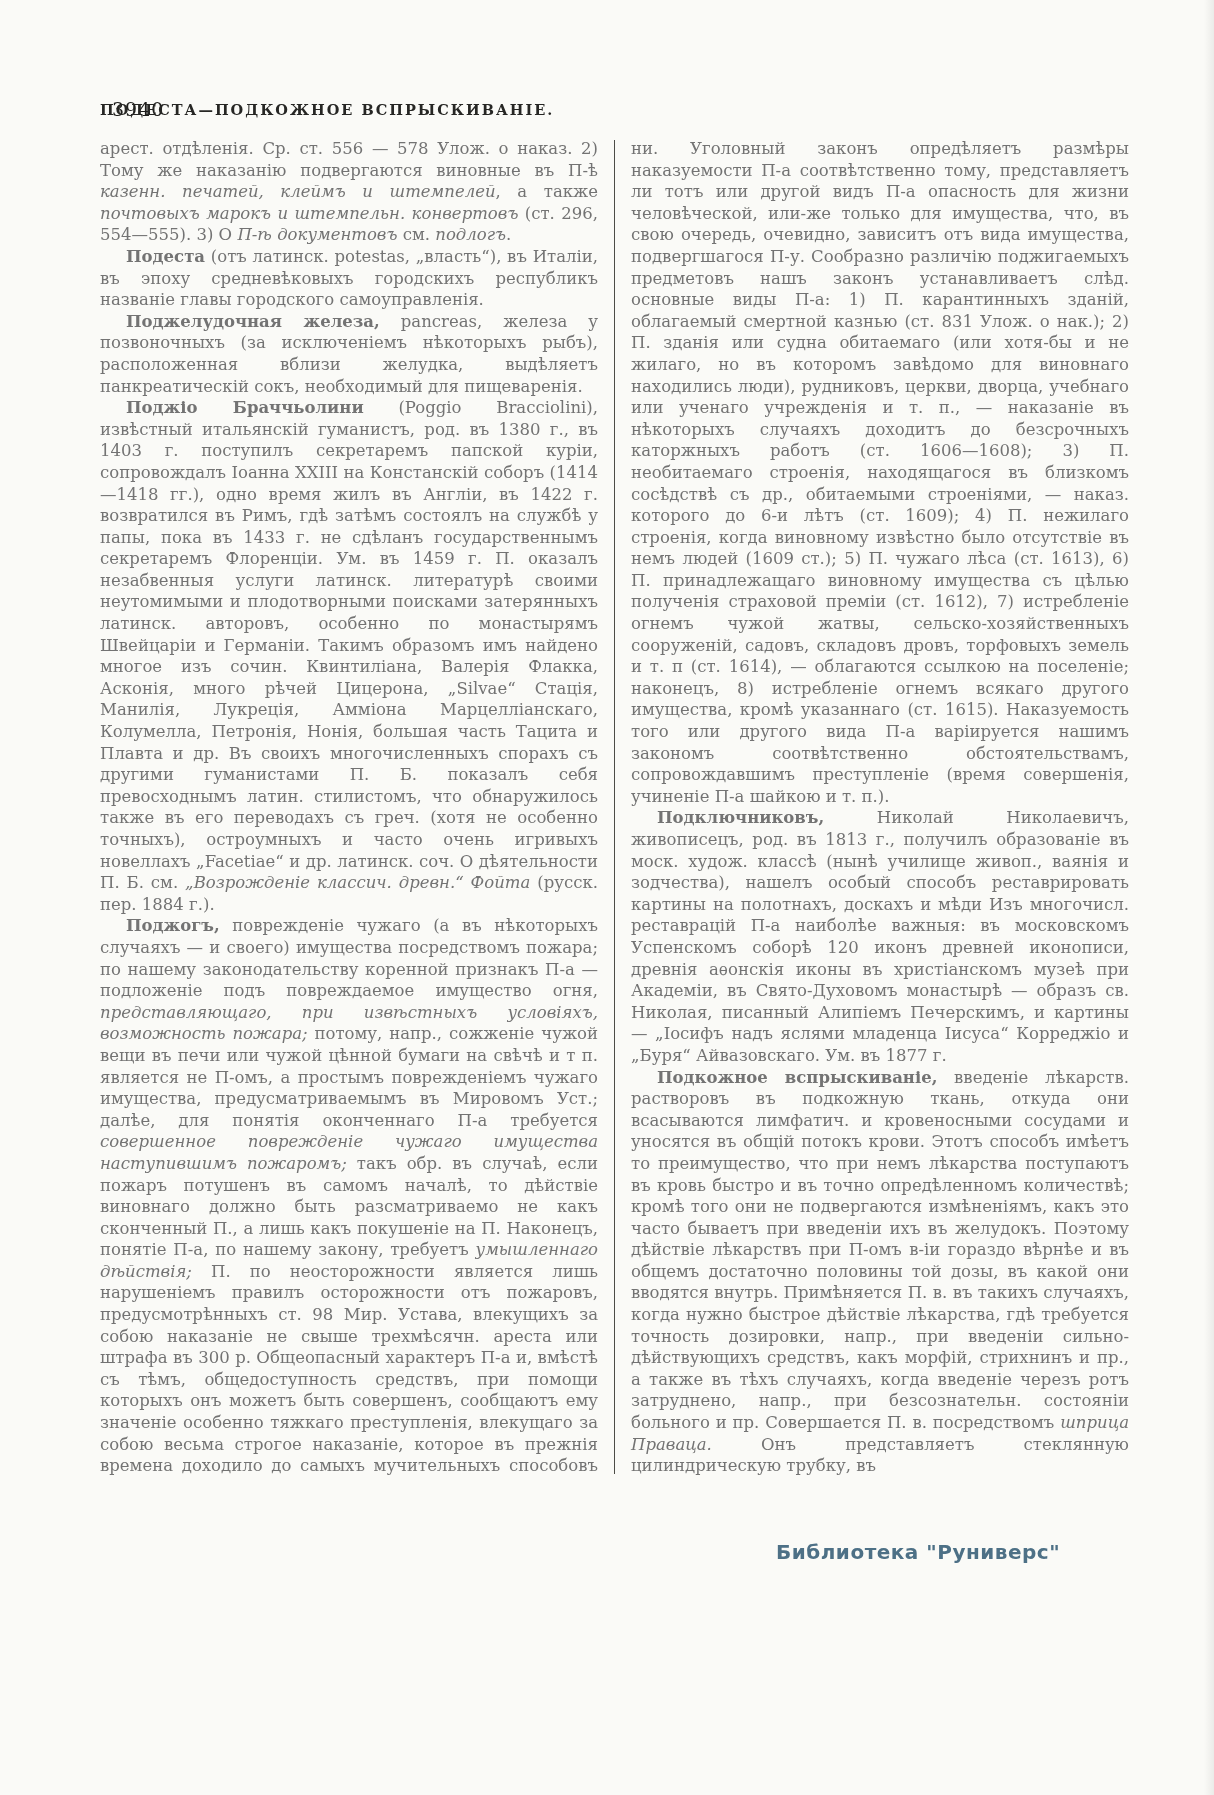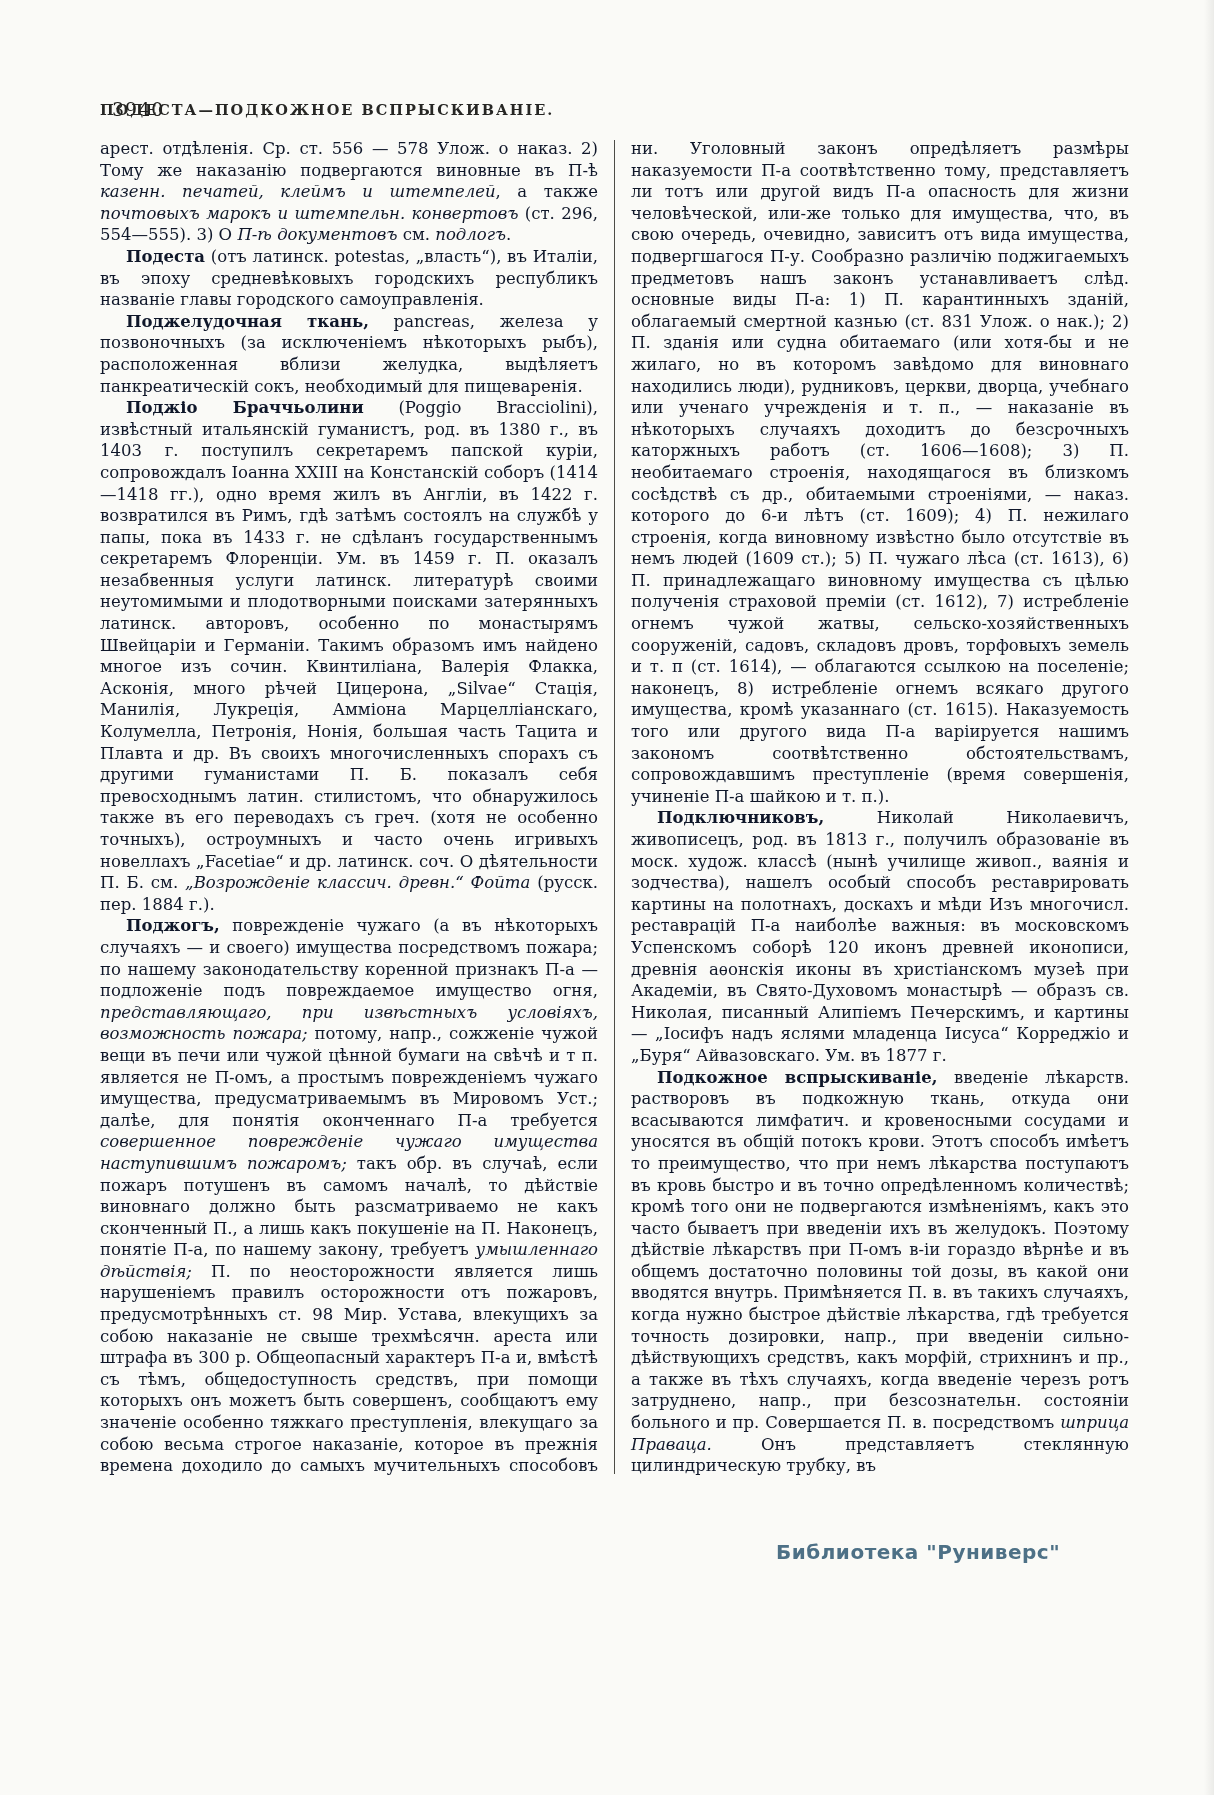--- a/index.html
+++ b/index.html
@@ -56,21 +56,21 @@
     height: 1340px;
     display: flex;
     overflow: hidden;
   }
   .col {
     width: 498px;
     flex: 0 0 498px;
     text-align: justify;
     font-size: 16.5px;
     line-height: 21.6px;
-    color: #0f172a;
+    color: #737373;
   }
   .divider {
     flex: 0 0 1px;
     width: 1px;
     background: #4c4c47;
     margin: 2px 16px 4px 16px;
   }
   .para { text-indent: 26px; }
   .para.cont { text-indent: 0; }
   .bold { font-weight: bold; }
@@ -93,21 +93,21 @@
 
   <div class="header">
     <div class="pagenum">3940</div>
     <div class="running-title">ПОДЕСТА—ПОДКОЖНОЕ ВСПРЫСКИВАНІЕ.</div>
   </div>
 
   <div class="body-block">
     <div class="col" id="col-left">
         <p class="para cont"><span class="">арест. отдѣленія. Ср. ст. 556 — 578 Улож. о наказ. 2) Тому же наказанію подвергаются виновные въ П-ѣ </span><span class="ital">казенн. печатей, клеймъ и штемпелей</span><span class="">, а также </span><span class="ital">почтовыхъ марокъ и штемпельн. конвертовъ</span><span class=""> (ст. 296, 554—555). 3) О </span><span class="ital">П-ѣ документовъ</span><span class=""> см. </span><span class="ital">подлогъ</span><span class="">.</span></p>
         <p class="para"><span class="bold">Подеста</span><span class=""> (отъ латинск. potestas, „власть“), въ Италіи, въ эпоху средневѣковыхъ городскихъ республикъ названіе главы городского самоуправленія.</span></p>
-        <p class="para"><span class="bold">Поджелудочная ткань,</span><span class=""> pancreas, железа у позвоночныхъ (за исключеніемъ нѣкоторыхъ рыбъ), расположенная вблизи желудка, выдѣляетъ панкреатическій сокъ, необходимый для пищеваренія.</span></p>
+        <p class="para"><span class="bold">Поджелудочная железа,</span><span class=""> pancreas, железа у позвоночныхъ (за исключеніемъ нѣкоторыхъ рыбъ), расположенная вблизи желудка, выдѣляетъ панкреатическій сокъ, необходимый для пищеваренія.</span></p>
         <p class="para"><span class="bold">Поджіо Браччьолини</span><span class=""> (Poggio Bracciolini), извѣстный итальянскій гуманистъ, род. въ 1380 г., въ 1403 г. поступилъ секретаремъ папской куріи, сопровождалъ Іоанна XXIII на Констанскій соборъ (1414—1418 гг.), одно время жилъ въ Англіи, въ 1422 г. возвратился въ Римъ, гдѣ затѣмъ состоялъ на службѣ у папы, пока въ 1433 г. не сдѣланъ государственнымъ секретаремъ Флоренціи. Ум. въ 1459 г. П. оказалъ незабвенныя услуги латинск. литературѣ своими неутомимыми и плодотворными поисками затерянныхъ латинск. авторовъ, особенно по монастырямъ Швейцаріи и Германіи. Такимъ образомъ имъ найдено многое изъ сочин. Квинтиліана, Валерія Флакка, Асконія, много рѣчей Цицерона, „Silvae“ Стація, Манилія, Лукреція, Амміона Марцелліанскаго, Колумелла, Петронія, Нонія, большая часть Тацита и Плавта и др. Въ своихъ многочисленныхъ спорахъ съ другими гуманистами П. Б. показалъ себя превосходнымъ латин. стилистомъ, что обнаружилось также въ его переводахъ съ греч. (хотя не особенно точныхъ), остроумныхъ и часто очень игривыхъ новеллахъ „Facetiae“ и др. латинск. соч. О дѣятельности П. Б. см. </span><span class="ital">„Возрожденіе классич. древн.“ Фойта</span><span class=""> (русск. пер. 1884 г.).</span></p>
         <p class="para"><span class="bold">Поджогъ,</span><span class=""> поврежденіе чужаго (а въ нѣкоторыхъ случаяхъ — и своего) имущества посредствомъ пожара; по нашему законодательству коренной признакъ П-а — подложеніе подъ повреждаемое имущество огня, </span><span class="ital">представляющаго, при извѣстныхъ условіяхъ, возможность пожара;</span><span class=""> потому, напр., сожженіе чужой вещи въ печи или чужой цѣнной бумаги на свѣчѣ и т п. является не П-омъ, а простымъ поврежденіемъ чужаго имущества, предусматриваемымъ въ Мировомъ Уст.; далѣе, для понятія оконченнаго П-а требуется </span><span class="ital">совершенное поврежденіе чужаго имущества наступившимъ пожаромъ;</span><span class=""> такъ обр. въ случаѣ, если пожаръ потушенъ въ самомъ началѣ, то дѣйствіе виновнаго должно быть разсматриваемо не какъ сконченный П., а лишь какъ покушеніе на П. Наконецъ, понятіе П-а, по нашему закону, требуетъ </span><span class="ital">умышленнаго дѣйствія;</span><span class=""> П. по неосторожности является лишь нарушеніемъ правилъ осторожности отъ пожаровъ, предусмотрѣнныхъ ст. 98 Мир. Устава, влекущихъ за собою наказаніе не свыше трехмѣсячн. ареста или штрафа въ 300 р. Общеопасный характеръ П-а и, вмѣстѣ съ тѣмъ, общедоступность средствъ, при помощи которыхъ онъ можетъ быть совершенъ, сообщаютъ ему значеніе особенно тяжкаго преступленія, влекущаго за собою весьма строгое наказаніе, которое въ прежнія времена доходило до самыхъ мучительныхъ способовъ смертной каз-</span></p>
       </div>
     <div class="divider"></div>
     <div class="col" id="col-right">
         <p class="para cont"><span class="">ни. Уголовный законъ опредѣляетъ размѣры наказуемости П-а соотвѣтственно тому, представляетъ ли тотъ или другой видъ П-а опасность для жизни человѣческой, или-же только для имущества, что, въ свою очередь, очевидно, зависитъ отъ вида имущества, подвергшагося П-у. Сообразно различію поджигаемыхъ предметовъ нашъ законъ устанавливаетъ слѣд. основные виды П-а: 1) П. карантинныхъ зданій, облагаемый смертной казнью (ст. 831 Улож. о нак.); 2) П. зданія или судна обитаемаго (или хотя-бы и не жилаго, но въ которомъ завѣдомо для виновнаго находились люди), рудниковъ, церкви, дворца, учебнаго или ученаго учрежденія и т. п., — наказаніе въ нѣкоторыхъ случаяхъ доходитъ до безсрочныхъ каторжныхъ работъ (ст. 1606—1608); 3) П. необитаемаго строенія, находящагося въ близкомъ сосѣдствѣ съ др., обитаемыми строеніями, — наказ. которого до 6-и лѣтъ (ст. 1609); 4) П. нежилаго строенія, когда виновному извѣстно было отсутствіе въ немъ людей (1609 ст.); 5) П. чужаго лѣса (ст. 1613), 6) П. принадлежащаго виновному имущества съ цѣлью полученія страховой преміи (ст. 1612), 7) истребленіе огнемъ чужой жатвы, сельско-хозяйственныхъ сооруженій, садовъ, складовъ дровъ, торфовыхъ земель и т. п (ст. 1614), — облагаются ссылкою на поселеніе; наконецъ, 8) истребленіе огнемъ всякаго другого имущества, кромѣ указаннаго (ст. 1615). Наказуемость того или другого вида П-а варіируется нашимъ закономъ соотвѣтственно обстоятельствамъ, сопровождавшимъ преступленіе (время совершенія, учиненіе П-а шайкою и т. п.).</span></p>
         <p class="para"><span class="bold">Подключниковъ,</span><span class=""> Николай Николаевичъ, живописецъ, род. въ 1813 г., получилъ образованіе въ моск. худож. классѣ (нынѣ училище живоп., ваянія и зодчества), нашелъ особый способъ реставрировать картины на полотнахъ, доскахъ и мѣди Изъ многочисл. реставрацій П-а наиболѣе важныя: въ московскомъ Успенскомъ соборѣ 120 иконъ древней иконописи, древнія аѳонскія иконы въ христіанскомъ музеѣ при Академіи, въ Свято-Духовомъ монастырѣ — образъ св. Николая, писанный Алипіемъ Печерскимъ, и картины — „Іосифъ надъ яслями младенца Іисуса“ Корреджіо и „Буря“ Айвазовскаго. Ум. въ 1877 г.</span></p>
         <p class="para"><span class="bold">Подкожное вспрыскиваніе,</span><span class=""> введеніе лѣкарств. растворовъ въ подкожную ткань, откуда они всасываются лимфатич. и кровеносными сосудами и уносятся въ общій потокъ крови. Этотъ способъ имѣетъ то преимущество, что при немъ лѣкарства поступаютъ въ кровь быстро и въ точно опредѣленномъ количествѣ; кромѣ того они не подвергаются измѣненіямъ, какъ это часто бываетъ при введеніи ихъ въ желудокъ. Поэтому дѣйствіе лѣкарствъ при П-омъ в-іи гораздо вѣрнѣе и въ общемъ достаточно половины той дозы, въ какой они вводятся внутрь. Примѣняется П. в. въ такихъ случаяхъ, когда нужно быстрое дѣйствіе лѣкарства, гдѣ требуется точность дозировки, напр., при введеніи сильно-дѣйствующихъ средствъ, какъ морфій, стрихнинъ и пр., а также въ тѣхъ случаяхъ, когда введеніе черезъ ротъ затруднено, напр., при безсознательн. состояніи больного и пр. Совершается П. в. посредствомъ </span><span class="ital">шприца Праваца.</span><span class=""> Онъ представляетъ стеклянную цилиндрическую трубку, въ</span></p>
       </div>
   </div>

